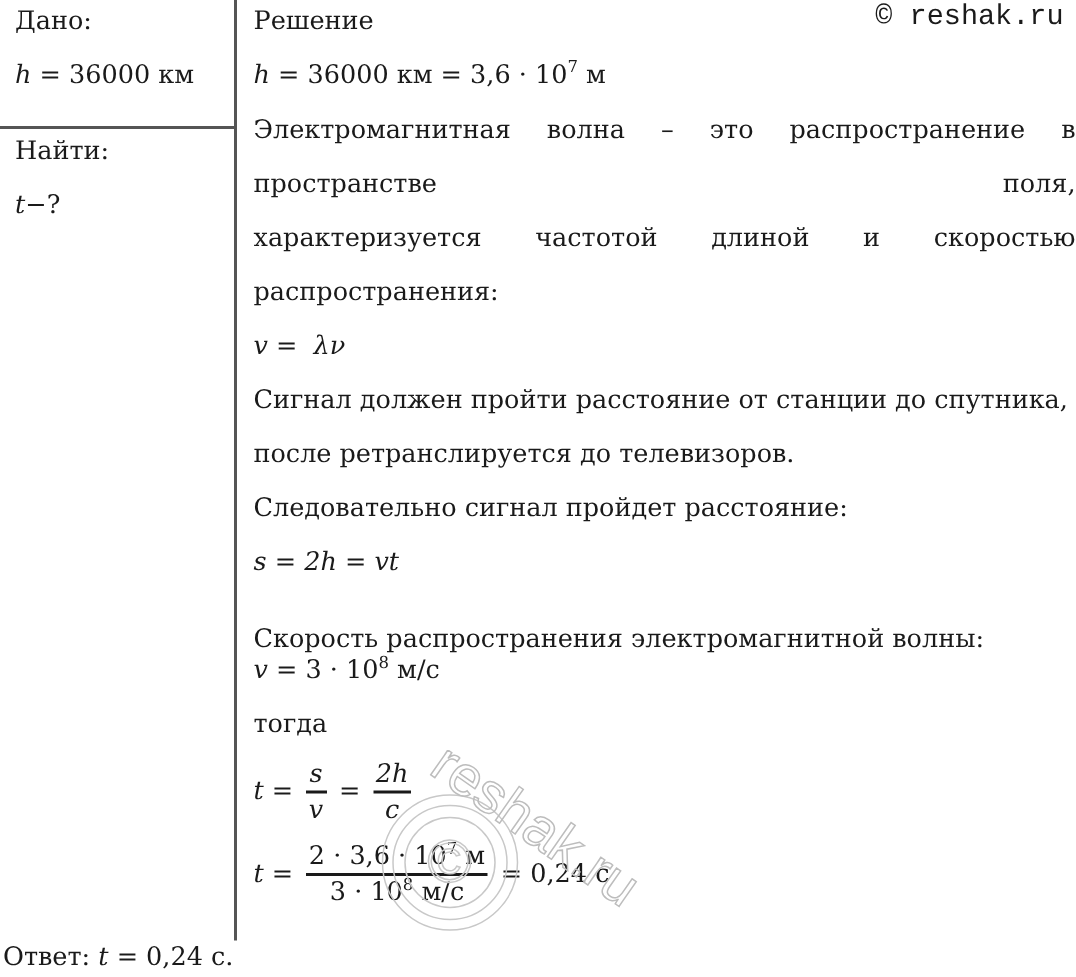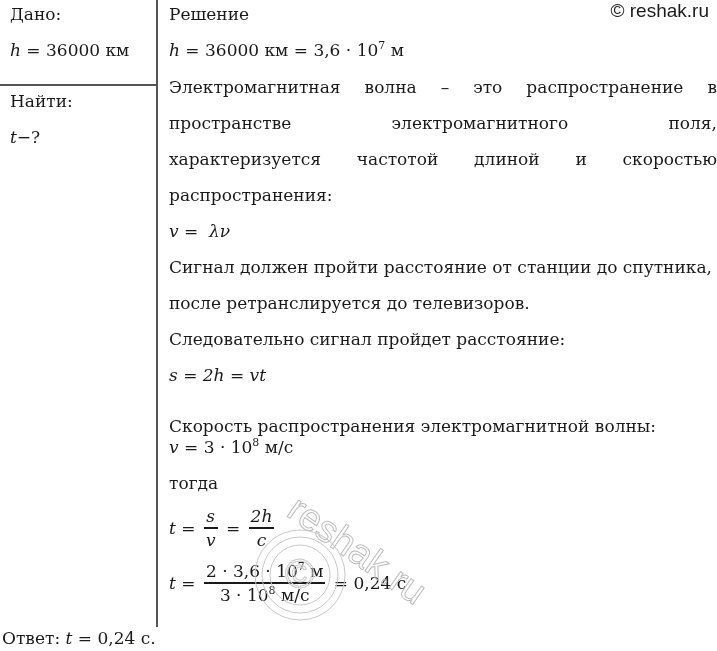--- a/index.html
+++ b/index.html
@@ -9,21 +9,21 @@
       color: #1a1a1a;
       font-size: 17px;
     }
     .abs { position: absolute; white-space: nowrap; }
     .it { font-style: italic; }
     .vline { position: absolute; left: 156px; top: 0; width: 2px; height: 627px; background: #555; }
     .hline { position: absolute; left: 0; top: 84px; width: 157px; height: 2px; background: #555; }
     .given { left: 10px; }
     .sol { left: 169px; }
     .just { width: 548px; display: flex; justify-content: space-between; align-items: center; }
-    .copyright { right: 8px; top: 0px; font-family: Liberation Sans, sans-serif; font-size: 19px; text-align: right; }
+    .copyright { right: 8px; top: 0px; font-family: Liberation Mono, monospace; font-size: 19px; text-align: right; }
     sup { font-size: 11px; vertical-align: 7px; line-height: 0; }
     .frac { display: inline-block; vertical-align: middle; text-align: center; margin: 0 3px; }
     .frac .num, .frac .den { display: block; line-height: 22px; padding: 0 2px; }
     .frac .bar { display: block; height: 1.5px; background: #1a1a1a; }
     .watermark {
       position: absolute; left: 245px; top: 500px; width: 200px; height: 130px;
       pointer-events: none;
     }
   </style>
 </head>
@@ -52,21 +52,20 @@
 <div class="abs sol just" style="top:77px;">
   <span>Электромагнитная</span>
   <span>волна</span>
   <span>–</span>
   <span>это</span>
   <span>распространение</span>
   <span>в</span>
 </div>
 <div class="abs sol just" style="top:113px;gap:30px;">
   <span>пространстве</span>
-  <span>электромагнитного</span>
   <span>поля,</span>
 </div>
 <div class="abs sol just" style="top:149px;">
   <span>характеризуется</span>
   <span>частотой</span>
   <span>длиной</span>
   <span>и</span>
   <span>скоростью</span>
 </div>
 <div class="abs sol" style="top:185px;text-align:center;">распространения:</div>

